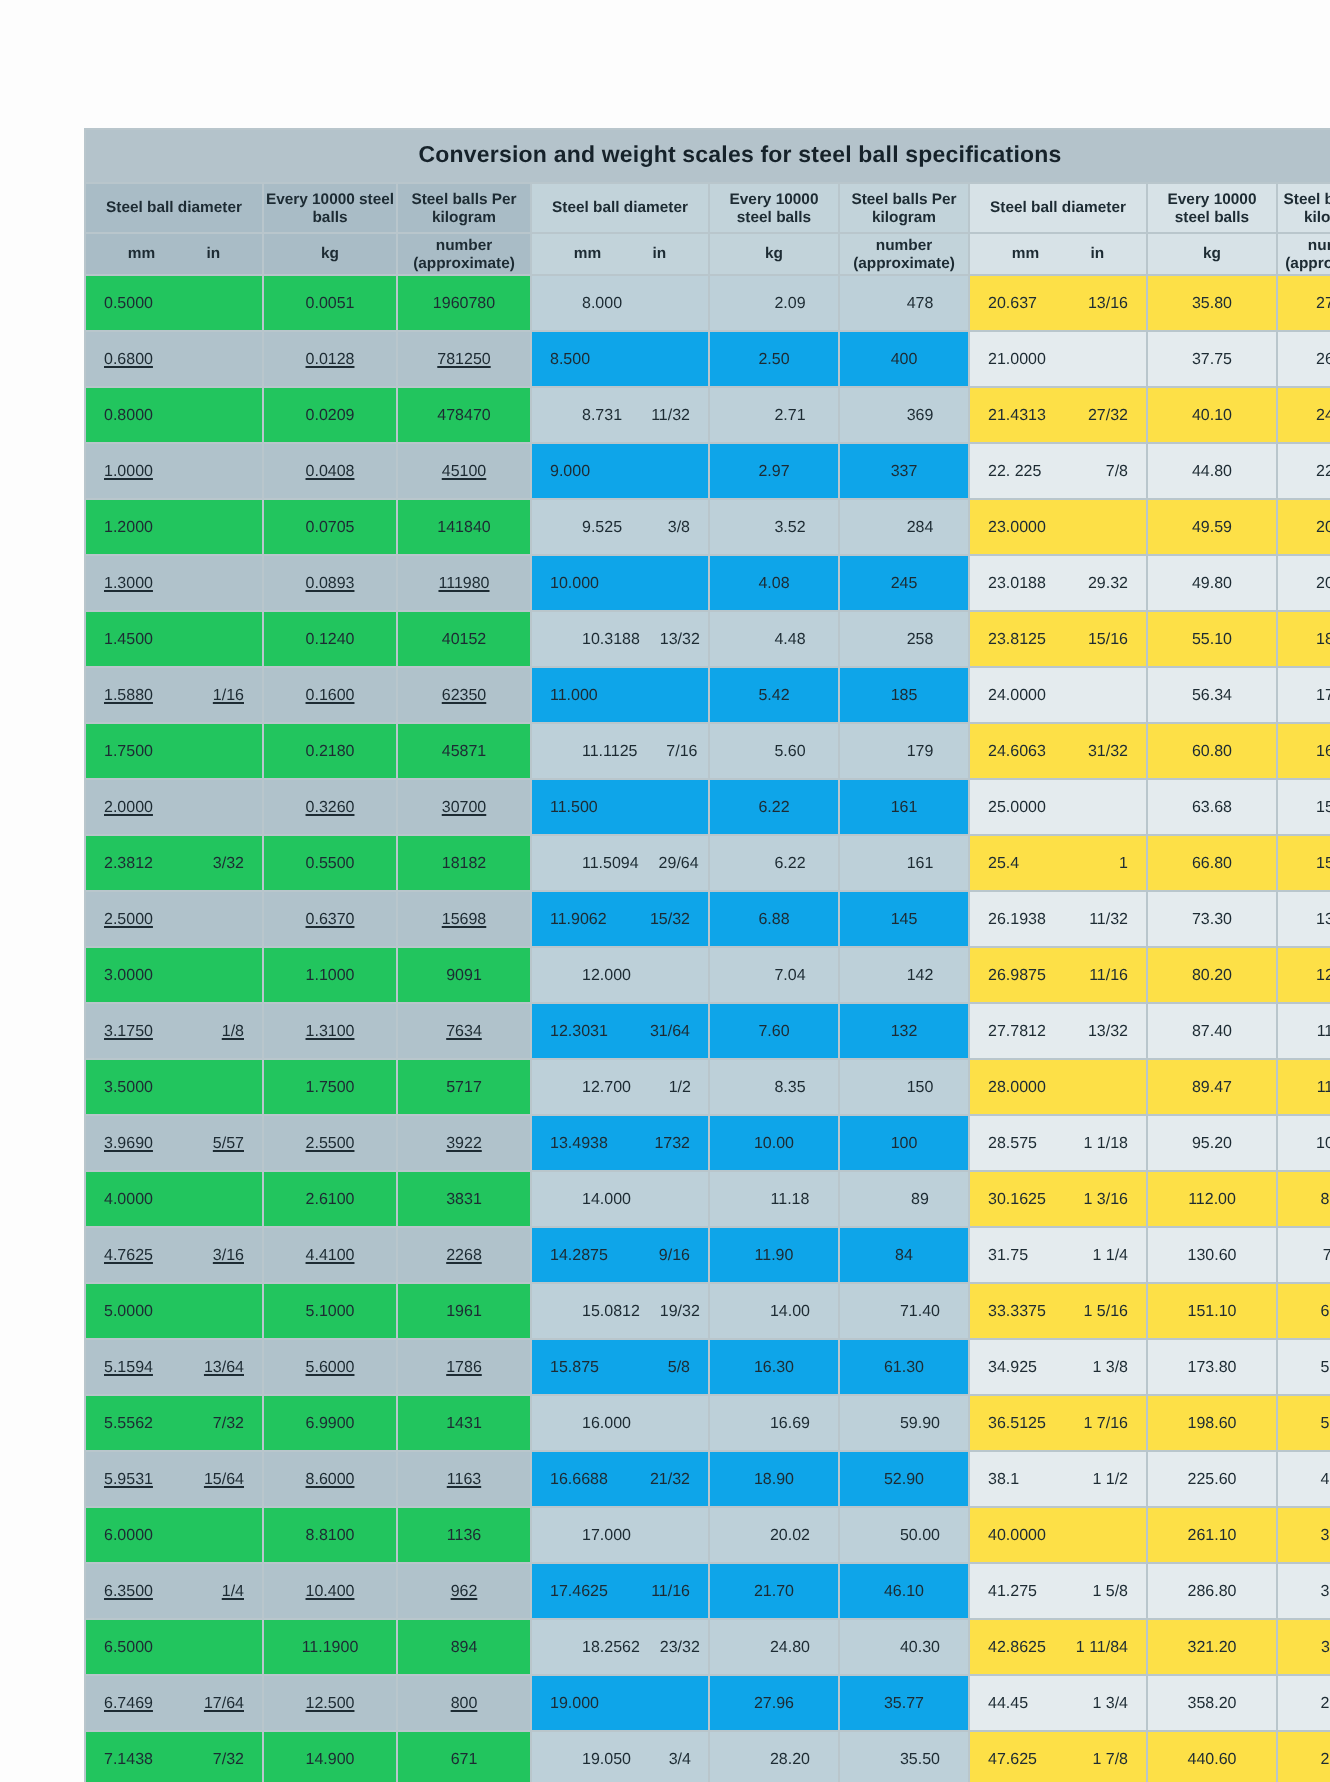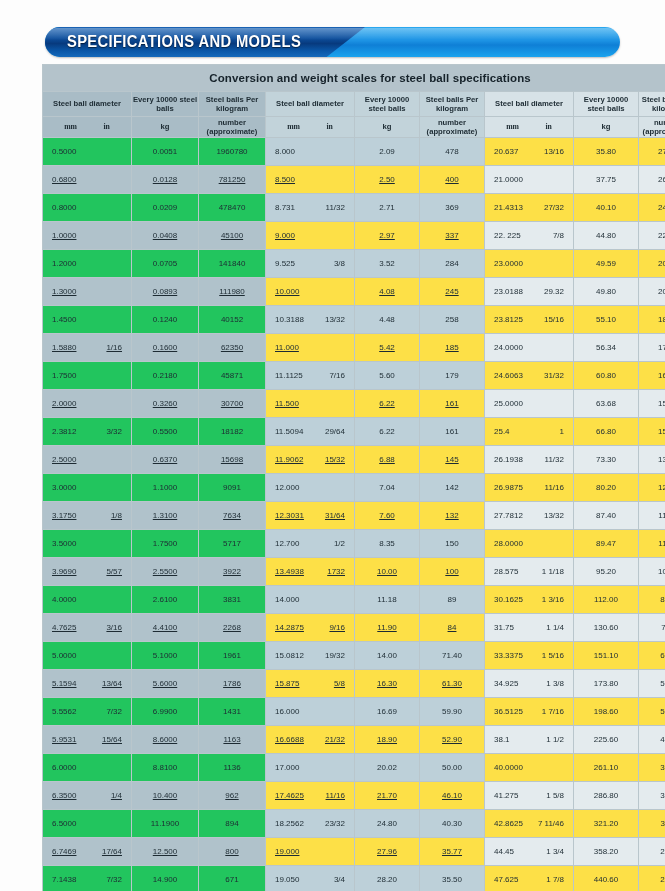--- a/index.html
+++ b/index.html
@@ -76,46 +76,40 @@
   .hdr1 td{height:24px;font-weight:bold !important;line-height:9.5px;font-size:7.7px !important;}
   .hdr2 td{height:20px;font-weight:bold !important;line-height:9.5px;font-size:7.7px !important;}
 
   .gA-h{background:#a9bcc6;}
   .gB-h{background:#c2d3da;}
   .gC-h{background:#d7e2e7;}
 
   
   tr.r-odd  .gA{background:#22c55e;}
   tr.r-even .gA{background:#b0c2cb;text-decoration:underline;}
-  tr.r-odd  .gB{background:#bdd0d9;}
-  tr.r-even .gB{background:#fde047;text-decoration:underline;}
+  tr.r-odd  .gB{background:#bdd0d9;padding-left:16px;}
+  tr.r-even .gB{background:#0ea5e9;}
   tr.r-odd  .gC{background:#fde047;}
   tr.r-even .gC{background:#e4ebee;margin-left:34px;}
 
   tbody tr td{height:27px;font-size:8px;}
 
   
   .split{display:flex;justify-content:space-between;align-items:center;padding:0 9px;}
   .split span{display:block;white-space:nowrap;}
   .split .mm{text-align:left;}
   .split .inx{text-align:right;min-width:30px;}
 
-  .hdr-split{display:flex;justify-content:space-around;align-items:flex-end;padding:0 8px;font-family:Liberation Serif, serif;}
+  .hdr-split{display:flex;justify-content:space-around;align-items:flex-end;padding:0 8px;}
 </style>
 </head>
 <body>
 
 <div class="page">
 
-  <div class="banner-wrap">
-    <div class="banner-bar"></div>
-    <div class="banner-dark"></div>
-    <div class="banner-gloss"></div>
-    <div class="banner-title">SPECIFICATIONS AND MODELS</div>
-  </div>
 
   <div class="table-frame">
     <table class="spec">
       <colgroup>
         <col style="width:88px">
           <col style="width:66px">
           <col style="width:66px">
         <col style="width:88px">
           <col style="width:64px">
           <col style="width:64px">
@@ -803,21 +797,21 @@
               <div class="split">
                 <span class="mm">18.2562</span>
                 <span class="inx">23/32</span>
               </div>
             </td>
             <td class="gB">24.80</td>
             <td class="gB">40.30</td>
             <td class="gC">
               <div class="split">
                 <span class="mm">42.8625</span>
-                <span class="inx">7 11/46</span>
+                <span class="inx">1 11/84</span>
               </div>
             </td>
             <td class="gC">321.20</td>
             <td class="gC">3.11</td>
           </tr>
           <tr class="r-even">
             <td class="gA">
               <div class="split">
                 <span class="mm">6.7469</span>
                 <span class="inx">17/64</span>

